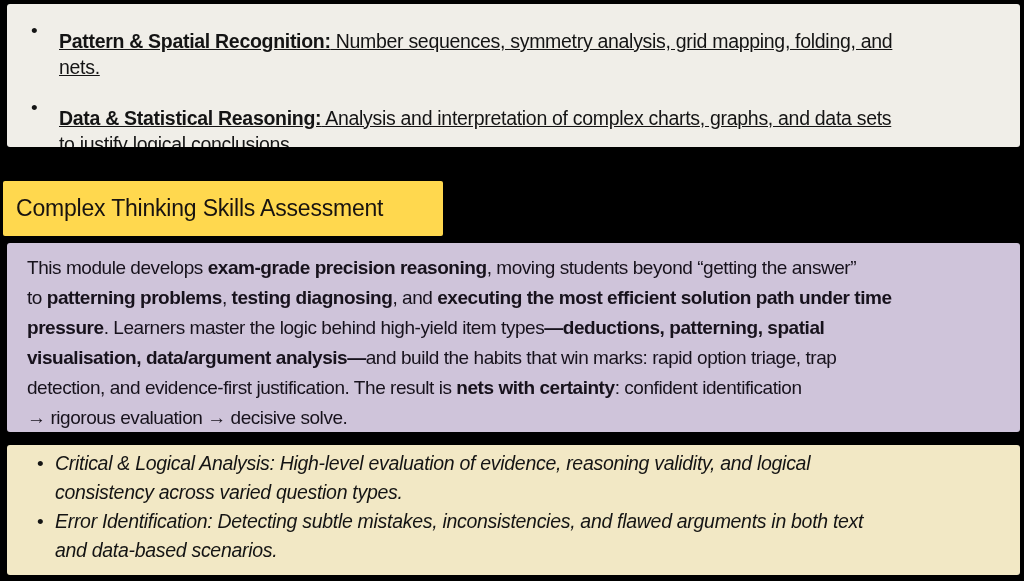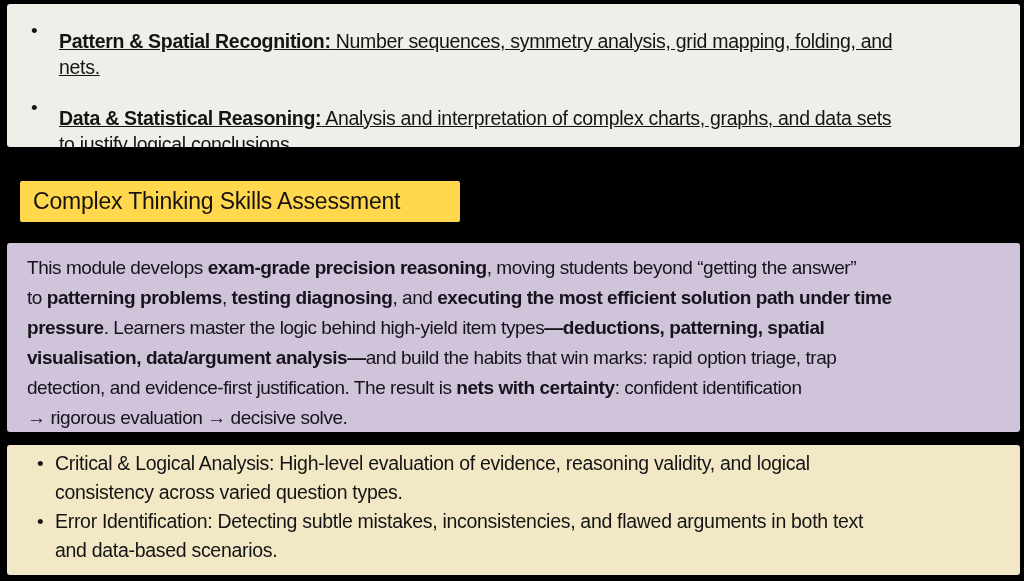--- a/index.html
+++ b/index.html
@@ -29,21 +29,21 @@
   .top-box .item-text {
     margin: 10px; flex: 1;
     font-size: 19.5px; line-height: 26px; letter-spacing: -0.3px;
     white-space: pre;
     text-decoration: underline;
   }
   .top-box strong { font-weight: 700; }
 
   
   .heading-box {
-    position: absolute; left: 20px; top: 181px; width: 440px; height: 41px;
+    position: absolute; left: 3px; top: 181px; width: 440px; height: 55px;
     background: #ffd84e; border-radius: 2px;
     display: flex; align-items: center;
     padding-left: 13px; box-sizing: border-box;
   }
   .heading-box span {
     font-size: 23px; font-weight: 500; letter-spacing: -0.2px; color: #181310;
   }
 
   
   .purple-box {
@@ -62,20 +62,21 @@
   .cream-box {
     left: 7px; top: 445px; width: 1013px; height: 130px;
     background: #f2e8c5;
     padding: 4px 14px 0 30px;
   }
   .cream-box .bullet { line-height: 29px; }
   .cream-box .item-text {
     margin: 0; flex: 1;
     font-size: 19.5px; line-height: 29px; letter-spacing: -0.3px;
     white-space: pre;
+    font-style: italic;
   }
 </style>
 </head>
 <body>
 
 <div>
 
   <section class="box top-box">
     <ul class="blist">
       <li>

